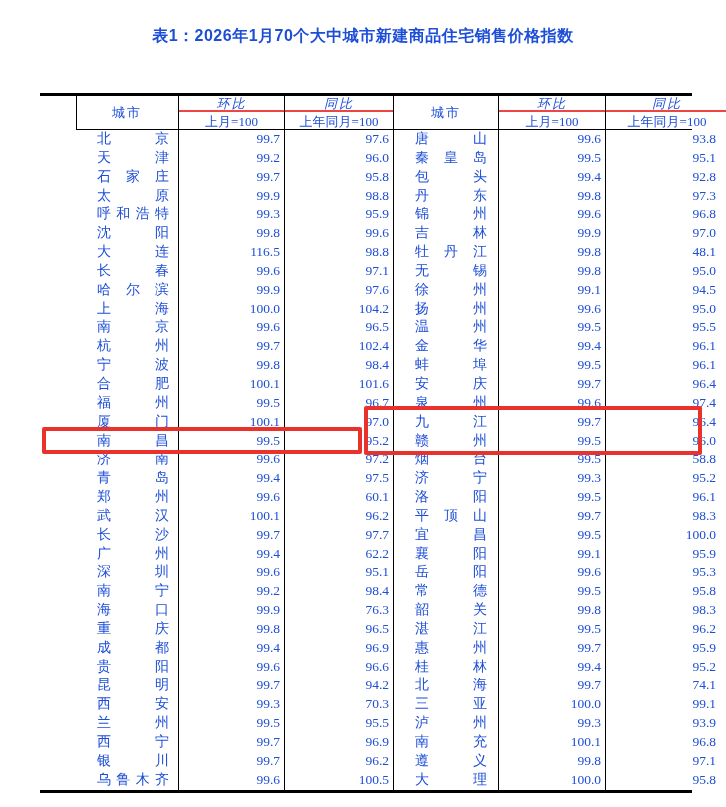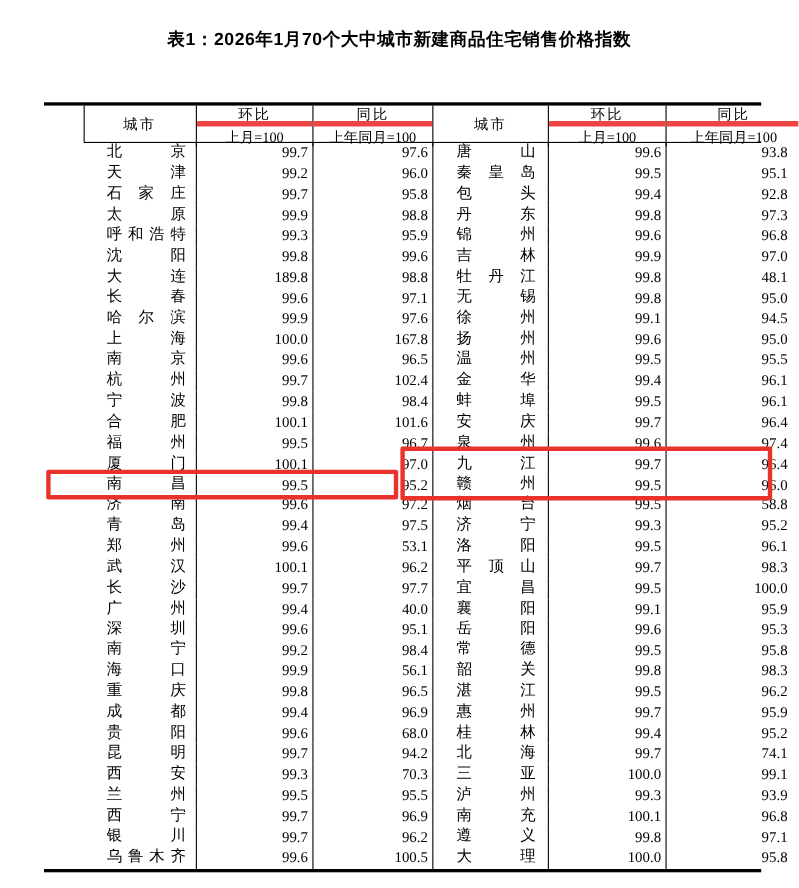--- a/index.html
+++ b/index.html
@@ -1,36 +1,36 @@
 <!DOCTYPE html>
 <html><head>
 <meta charset="utf-8">
 <style>
   html,body { margin:0; padding:0; background:#ffffff; }
   .page {
     position:relative; width:726px; height:807px; background:#ffffff;
-    color:#000000; font-family:"Liberation Serif","DejaVu Serif",serif;
+    color:#1d4ed8; font-family:"Liberation Serif","DejaVu Serif",serif;
     overflow:hidden;
   }
   .title {
     position:absolute; top:26px; left:0; width:726px; text-align:center;
     font-family:"Liberation Sans","DejaVu Sans",sans-serif;
     font-weight:bold; font-size:16px; letter-spacing:0.5px;
   }
   .table { position:absolute; left:40px; top:93px; width:652px;
            border-top:3px solid #000; border-bottom:3px solid #000; }
   .grid6 { display:grid; grid-template-columns:103px 106px 109px 105px 107px 122px;margin-left:36px; }
   .thead { position:relative; height:33px; border-bottom:1px solid #000; }
   .outerline { position:absolute; top:0; width:1px; height:33px; background:#000; }
   .outerline.left { left:0; }
   .outerline.right { left:651px; }
   .hcell { border-right:1px solid #000; font-size:13px; text-align:center; }
   .hcell.last { border-right:none; }
   .hcell-city { line-height:33px; letter-spacing:2px; }
-  .hsplit-top { height:14px; line-height:15px; border-bottom:5px solid #ef4444; letter-spacing:2px; }
+  .hsplit-top { height:14px; line-height:15px; border-bottom:2px solid #ef4444; letter-spacing:2px;font-style:italic; }
   .hsplit-bot { height:18px; line-height:19px;text-align:center; }
   .tbody { width:652px; }
   .trow { height:18.857px; line-height:18.857px; }
   .c { border-right:1px solid #000; overflow:hidden; }
   .c.last { border-right:none; }
   .citywrap { margin-left:21px; width:72px; display:flex;
               justify-content:space-between; font-size:14px; }
   .val { text-align:right; padding-right:4px; font-size:13.5px; }
   .val.last { padding-right:12px; }
   .hl { position:absolute; box-sizing:border-box; border:4px solid #e9322c; border-radius:2px; }
@@ -187,21 +187,21 @@
           <div class="c val">99.9</div>
           <div class="c val last">97.0</div>
         </div>
         <div class="trow grid6">
           <div class="c">
             <div class="citywrap">
               <span>大</span>
               <span>连</span>
             </div>
           </div>
-          <div class="c val">189.8</div>
+          <div class="c val">116.5</div>
           <div class="c val">98.8</div>
           <div class="c">
             <div class="citywrap">
               <span>牡</span>
               <span>丹</span>
               <span>江</span>
             </div>
           </div>
           <div class="c val">99.8</div>
           <div class="c val last">48.1</div>
@@ -244,21 +244,21 @@
           <div class="c val last">94.5</div>
         </div>
         <div class="trow grid6">
           <div class="c">
             <div class="citywrap">
               <span>上</span>
               <span>海</span>
             </div>
           </div>
           <div class="c val">100.0</div>
-          <div class="c val">167.8</div>
+          <div class="c val">104.2</div>
           <div class="c">
             <div class="citywrap">
               <span>扬</span>
               <span>州</span>
             </div>
           </div>
           <div class="c val">99.6</div>
           <div class="c val last">95.0</div>
         </div>
         <div class="trow grid6">
@@ -424,21 +424,21 @@
           <div class="c val last">95.2</div>
         </div>
         <div class="trow grid6">
           <div class="c">
             <div class="citywrap">
               <span>郑</span>
               <span>州</span>
             </div>
           </div>
           <div class="c val">99.6</div>
-          <div class="c val">53.1</div>
+          <div class="c val">60.1</div>
           <div class="c">
             <div class="citywrap">
               <span>洛</span>
               <span>阳</span>
             </div>
           </div>
           <div class="c val">99.5</div>
           <div class="c val last">96.1</div>
         </div>
         <div class="trow grid6">
@@ -479,21 +479,21 @@
           <div class="c val last">100.0</div>
         </div>
         <div class="trow grid6">
           <div class="c">
             <div class="citywrap">
               <span>广</span>
               <span>州</span>
             </div>
           </div>
           <div class="c val">99.4</div>
-          <div class="c val">40.0</div>
+          <div class="c val">62.2</div>
           <div class="c">
             <div class="citywrap">
               <span>襄</span>
               <span>阳</span>
             </div>
           </div>
           <div class="c val">99.1</div>
           <div class="c val last">95.9</div>
         </div>
         <div class="trow grid6">
@@ -533,21 +533,21 @@
           <div class="c val last">95.8</div>
         </div>
         <div class="trow grid6">
           <div class="c">
             <div class="citywrap">
               <span>海</span>
               <span>口</span>
             </div>
           </div>
           <div class="c val">99.9</div>
-          <div class="c val">56.1</div>
+          <div class="c val">76.3</div>
           <div class="c">
             <div class="citywrap">
               <span>韶</span>
               <span>关</span>
             </div>
           </div>
           <div class="c val">99.8</div>
           <div class="c val last">98.3</div>
         </div>
         <div class="trow grid6">
@@ -587,21 +587,21 @@
           <div class="c val last">95.9</div>
         </div>
         <div class="trow grid6">
           <div class="c">
             <div class="citywrap">
               <span>贵</span>
               <span>阳</span>
             </div>
           </div>
           <div class="c val">99.6</div>
-          <div class="c val">68.0</div>
+          <div class="c val">96.6</div>
           <div class="c">
             <div class="citywrap">
               <span>桂</span>
               <span>林</span>
             </div>
           </div>
           <div class="c val">99.4</div>
           <div class="c val last">95.2</div>
         </div>
         <div class="trow grid6">

